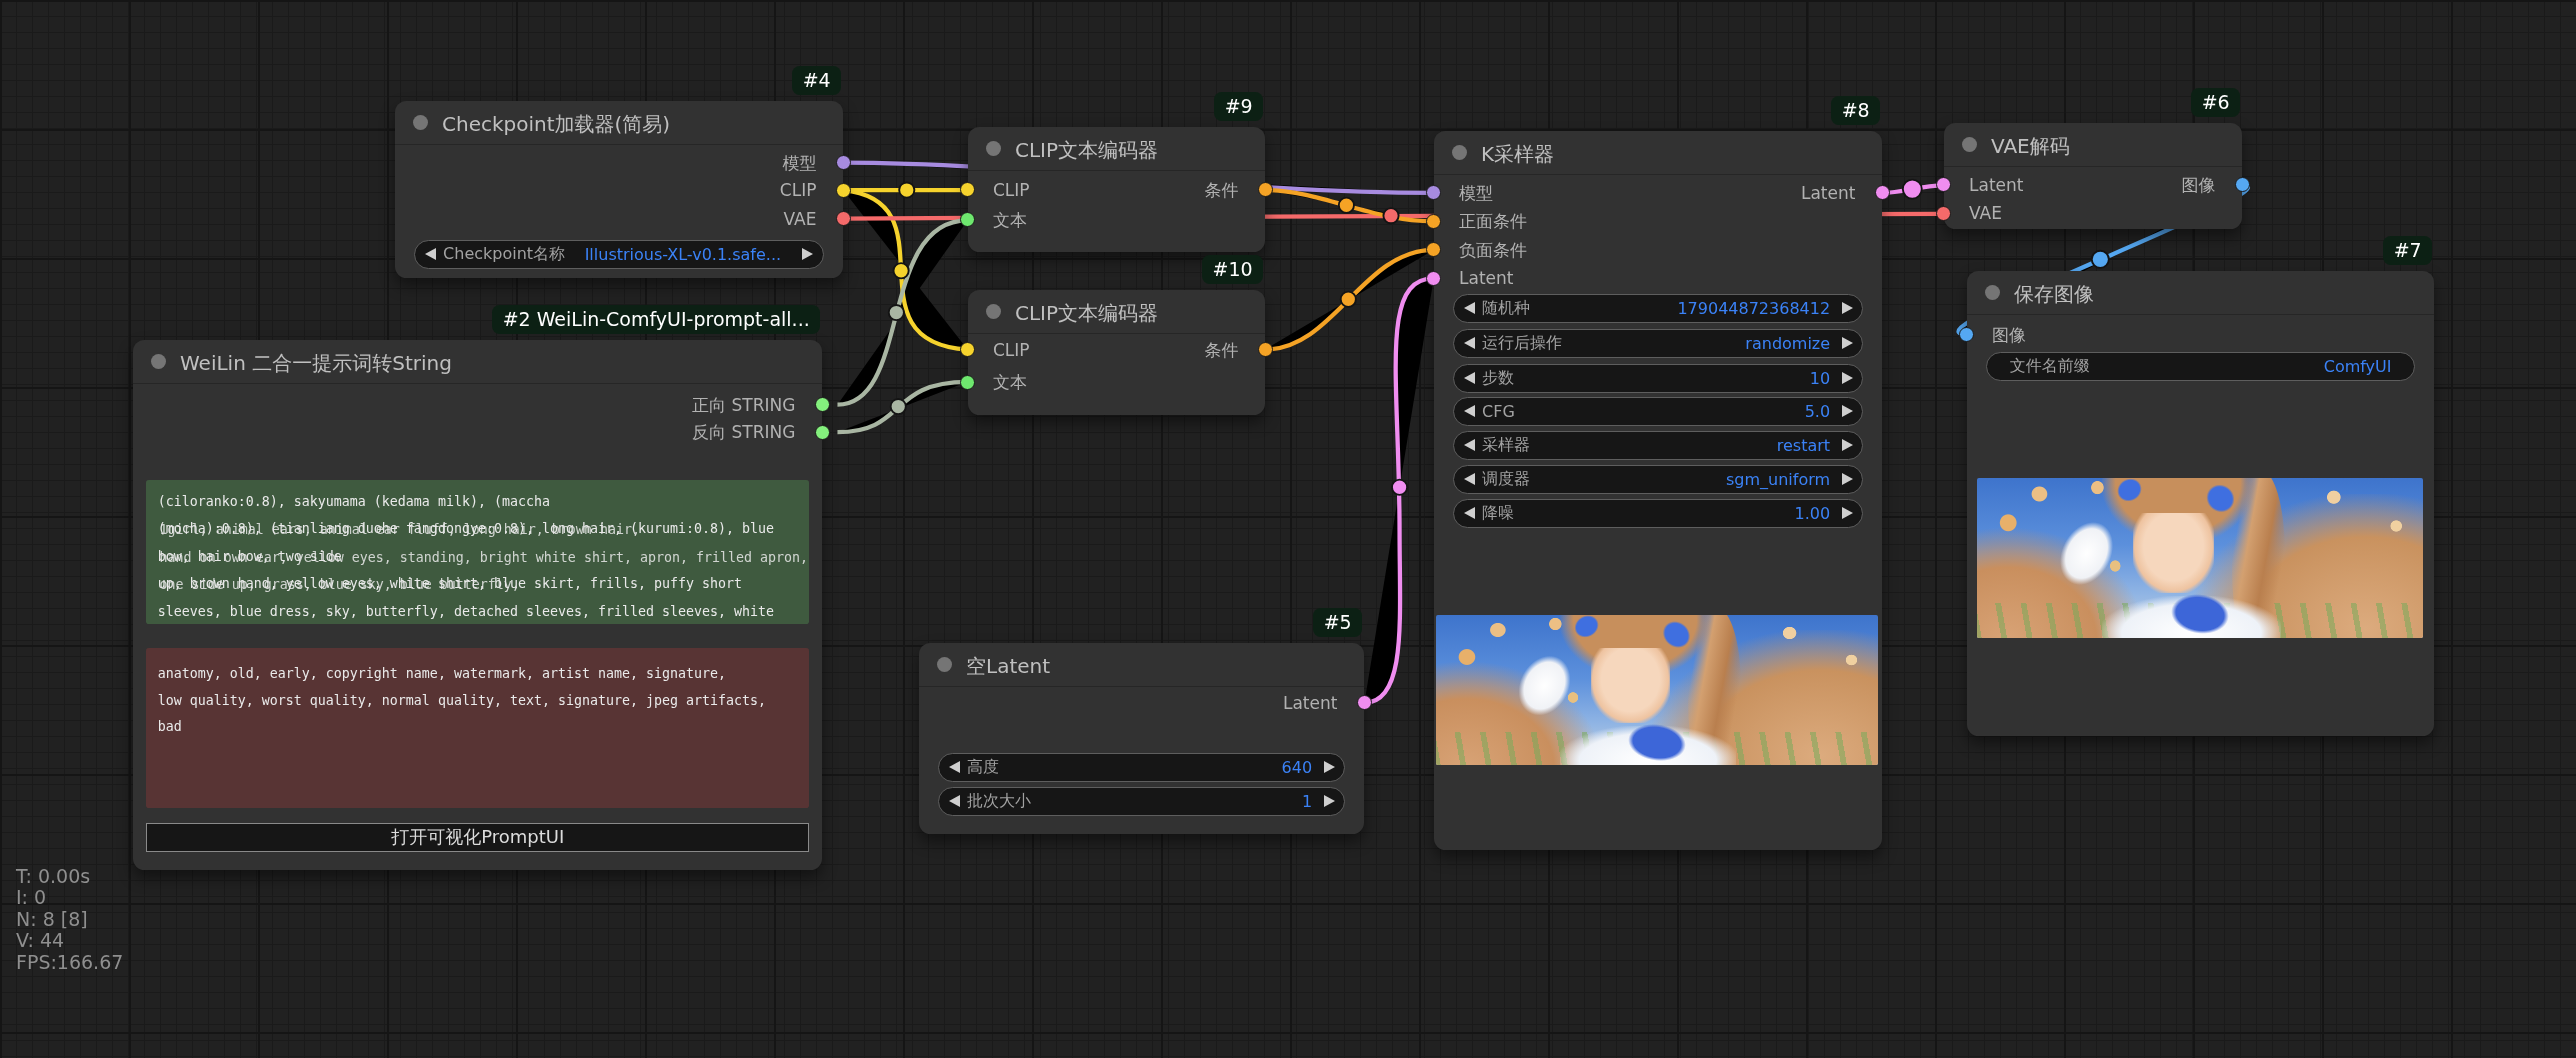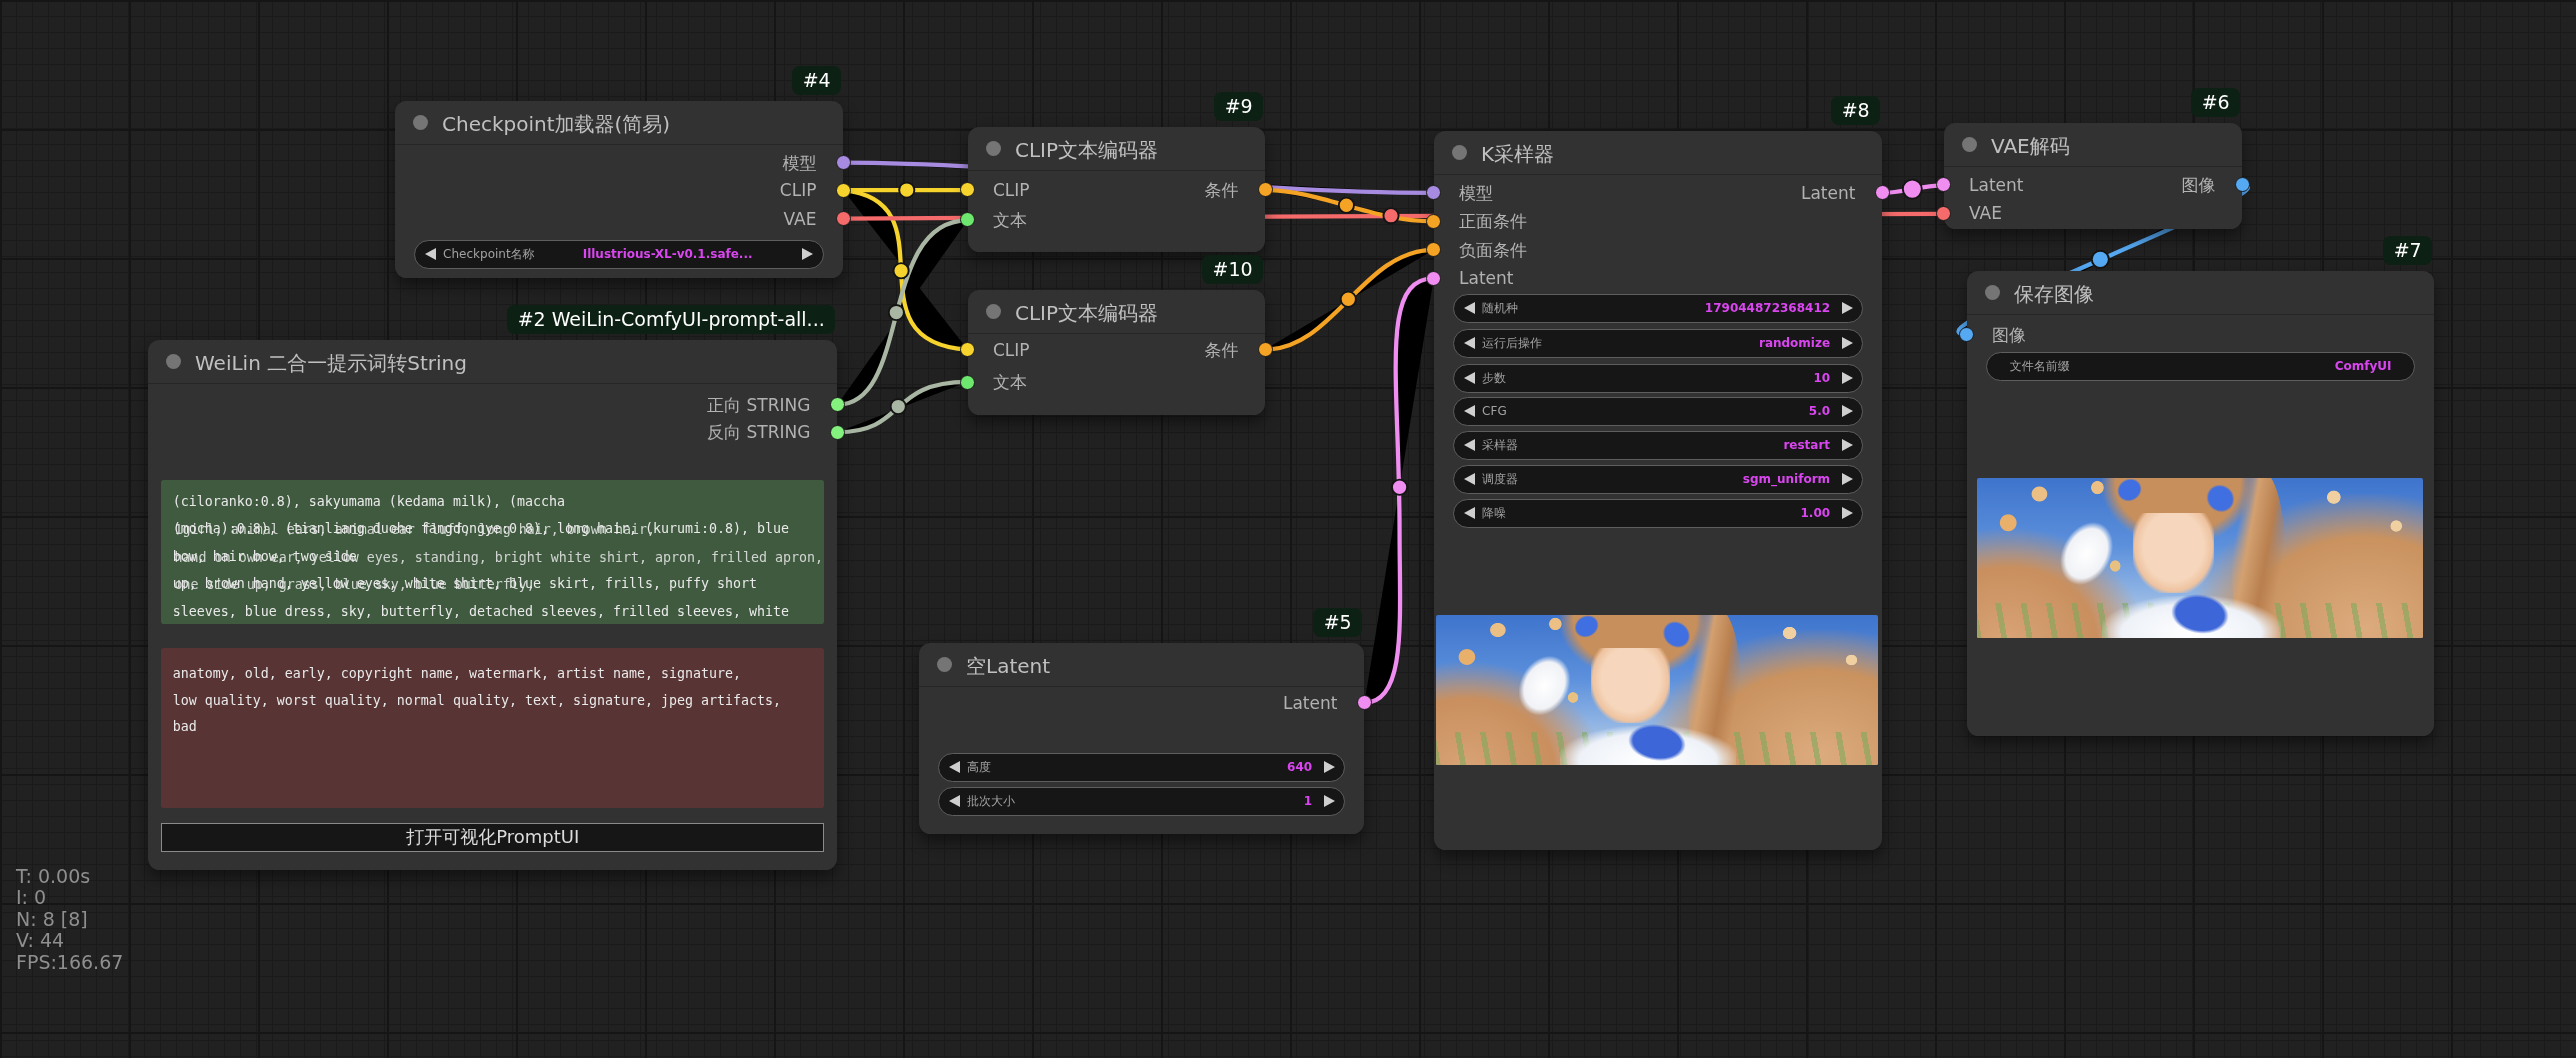--- a/index.html
+++ b/index.html
@@ -28,23 +28,23 @@
   .ttext{position:absolute;left:47px;top:9.5px;font-size:20px;color:#c0c0c0;white-space:nowrap;}
   .port{position:absolute;width:15px;height:15px;border-radius:50%;
         border:1.9px solid #1a1a1a;box-sizing:border-box;}
   .plabel{position:absolute;font-size:17px;color:#b2b2b2;white-space:nowrap;transform:translateY(-50%);}
   .plabel.right{text-align:right;}
   .p-model{background:#a78be0}.p-clip{background:#f6d32d}.p-vae{background:#f56a6a}
   .p-cond{background:#f5a325}.p-latent{background:#f08df0}.p-image{background:#55a8f2}
   .p-text{background:#6ee76e}.p-string{background:#84f07d}
   .widget{position:absolute;height:28.5px;background:#161616;border:1.4px solid #5e5e5e;
           border-radius:15px;box-sizing:border-box;display:flex;align-items:center;
-          padding:0 9.5px;font-size:12px;}
+          padding:0 9.5px;font-size:16px;}
   .wlabel{color:#a2a2a2;margin-left:7.6px;white-space:nowrap;}
-  .wvalue{color:#d946ef;margin-left:auto;margin-right:9.5px;white-space:nowrap;font-weight:bold;}
+  .wvalue{color:#3b82f6;margin-left:auto;margin-right:9.5px;white-space:nowrap;}
   .widget.ckpt .wvalue{margin:0 auto;}
   .widget.plain .wvalue{margin-right:13px;}
   .arr{width:0;height:0;border-top:6.6px solid transparent;border-bottom:6.6px solid transparent;}
   .arr-l{border-right:11.4px solid #cfcfcf;}
   .arr-r{border-left:11.4px solid #cfcfcf;margin-left:1.9px;}
   .textbox{position:absolute;border-radius:2.8px;overflow:hidden;
            font-family:"DejaVu Sans Mono","Liberation Mono",monospace;
            font-size:13.3px;color:#eaeaea;line-height:27.5px;padding:7.6px 11.4px;box-sizing:border-box;}
   .textbox.pos{background:#3f5a3f;}
   .textbox.neg{background:#583434;line-height:26.6px;padding-top:13.3px;}
@@ -159,21 +159,21 @@
     <div class="plabel right" style="right:26.6px;top:118px;">VAE</div>
     <div class="port p-vae" style="right:-7.6px;top:110px;"></div>
     <div class="widget ckpt" style="left:19px;top:139px;width:410px;">
       <span class="arr arr-l"></span>
       <span class="wlabel">Checkpoint名称</span>
       <span class="wvalue">Illustrious-XL-v0.1.safe...</span>
       <span class="arr arr-r"></span>
     </div>
   </div>
 
-  <div class="node" style="left:148px;top:340px;width:689px;height:530px;">
+  <div class="node" style="left:133px;top:340px;width:689px;height:530px;">
     <div class="badge">#2 WeiLin-ComfyUI-prompt-all...</div>
     <div class="titlebar">
       <div class="tdot"></div>
       <div class="ttext">WeiLin 二合一提示词转String</div>
     </div>
     <div class="plabel right" style="right:26.6px;top:65px;">正向 STRING</div>
     <div class="port p-string" style="right:-7.6px;top:57px;"></div>
     <div class="plabel right" style="right:26.6px;top:92px;">反向 STRING</div>
     <div class="port p-string" style="right:-7.6px;top:85px;"></div>
 

